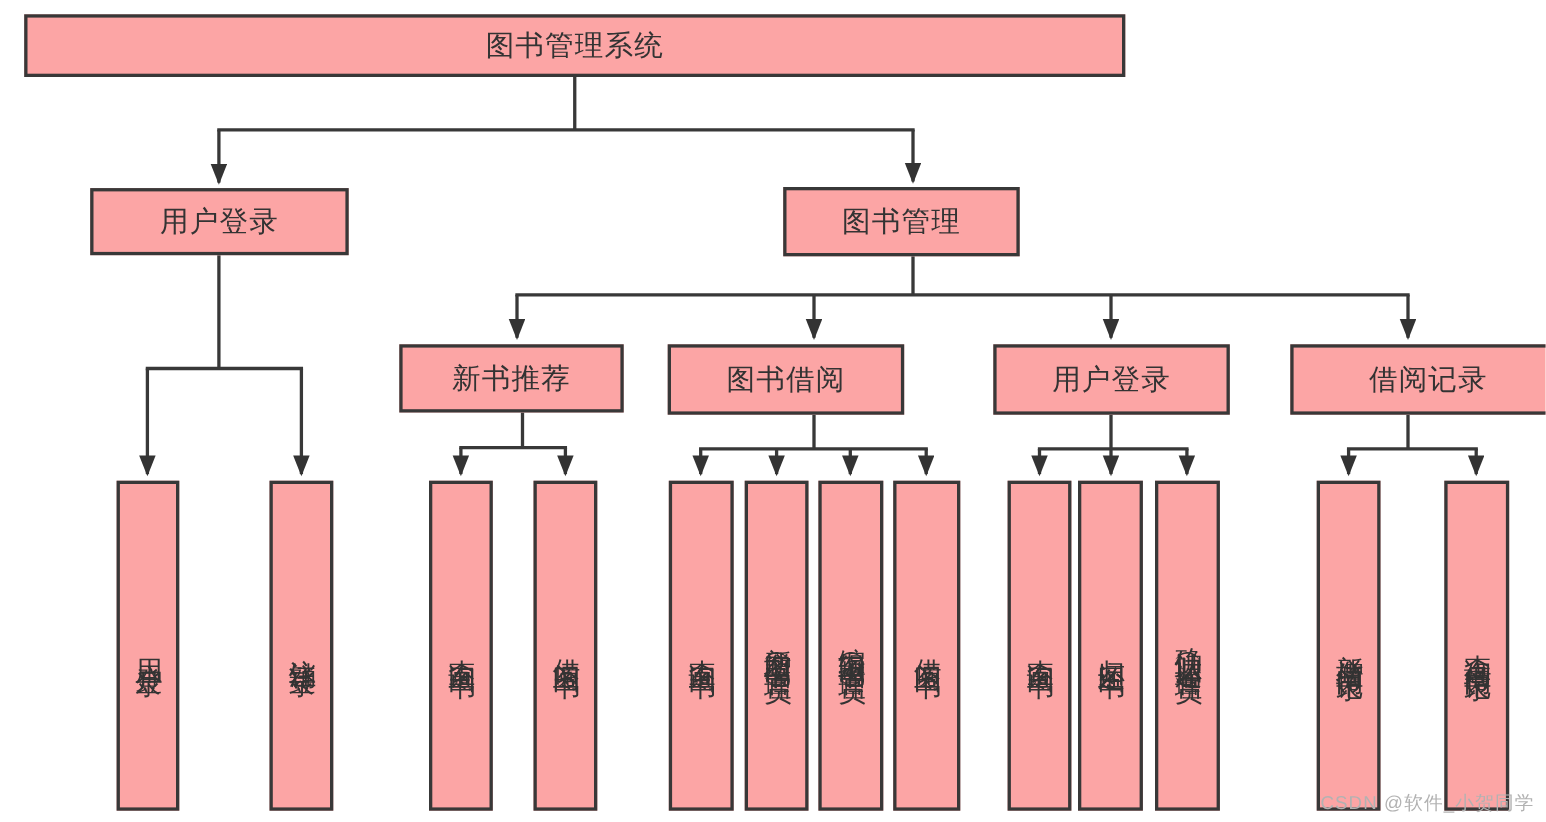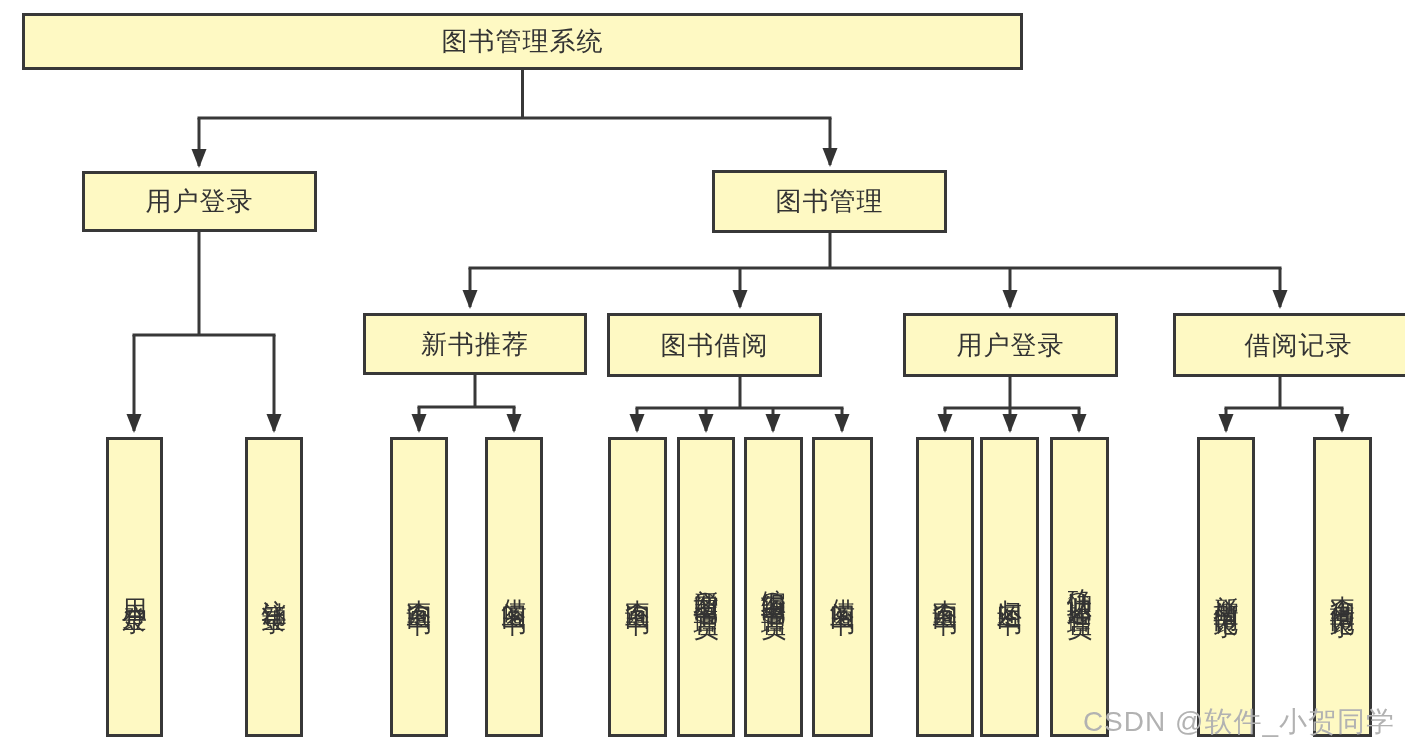--- a/index.html
+++ b/index.html
@@ -3,34 +3,34 @@
 <meta charset="utf-8">
 <style>
   html,body{margin:0;padding:0;}
   body{
     width:1405px;height:747px;position:relative;background:#ffffff;
     font-family:"Liberation Sans","DejaVu Sans",sans-serif;
     overflow:hidden;
   }
   #connectors{position:absolute;left:0;top:0;z-index:1;}
   .node{
-    position:absolute;box-sizing:border-box;background:#fef9c3;
+    position:absolute;box-sizing:border-box;background:#fca5a5;
     border:3px solid #383838;color:#333333;
     display:flex;align-items:center;justify-content:center;
     z-index:2;
   }
   .hbox{font-size:26px;letter-spacing:1px;white-space:nowrap;}
   .vbox{
     top:437px;height:300px;
     writing-mode:vertical-rl;text-orientation:mixed;
     font-size:25px;letter-spacing:4px;line-height:1;
   }
   .watermark{
     position:absolute;right:10px;bottom:6px;z-index:5;
-    font-size:28px;color:#b2b2b2;letter-spacing:1px;white-space:nowrap;
+    font-size:17px;color:#b2b2b2;letter-spacing:1px;white-space:nowrap;
   }
 </style>
 </head>
 <body>
 
 <svg id="connectors" width="1405" height="747" aria-hidden="true">
   <defs>
     <marker id="arw" markerUnits="userSpaceOnUse" markerWidth="20" markerHeight="16" refX="17" refY="7.5" orient="auto">
       <path d="M0,0 L19,7.5 L0,15 Z" fill="#333333"></path>
     </marker>
@@ -73,25 +73,25 @@
   </g>
 </svg>
 
 <div class="node hbox" style="left:22px;top:13px;width:1001px;height:57px">
   <span>图书管理系统</span>
 </div>
 
 <div class="node hbox" style="left:82px;top:171px;width:235px;height:61px">
   <span>用户登录</span>
 </div>
-<div class="node hbox" style="left:712px;top:170px;width:235px;height:63px">
+<div class="node hbox" style="left:712px;top:170px;width:215px;height:63px">
   <span>图书管理</span>
 </div>
 
-<div class="node hbox" style="left:363px;top:313px;width:224px;height:62px">
+<div class="node hbox" style="left:363px;top:313px;width:204px;height:62px">
   <span>新书推荐</span>
 </div>
 <div class="node hbox" style="left:607px;top:313px;width:215px;height:64px">
   <span>图书借阅</span>
 </div>
 <div class="node hbox" style="left:903px;top:313px;width:215px;height:64px">
   <span>用户登录</span>
 </div>
 <div class="node hbox" style="left:1173px;top:313px;width:251px;height:64px">
   <span>借阅记录</span>

